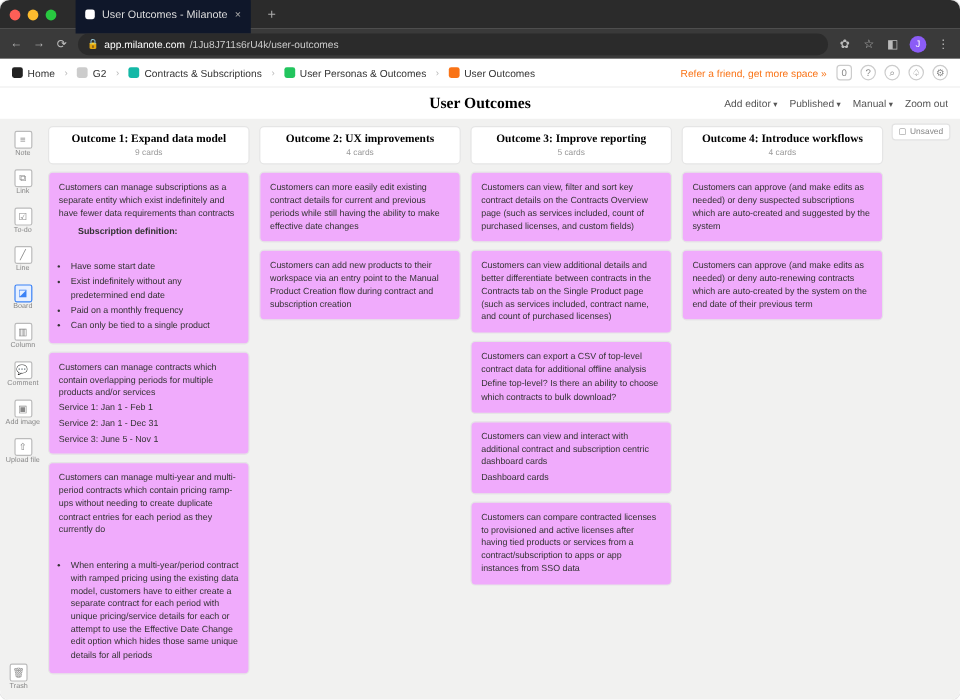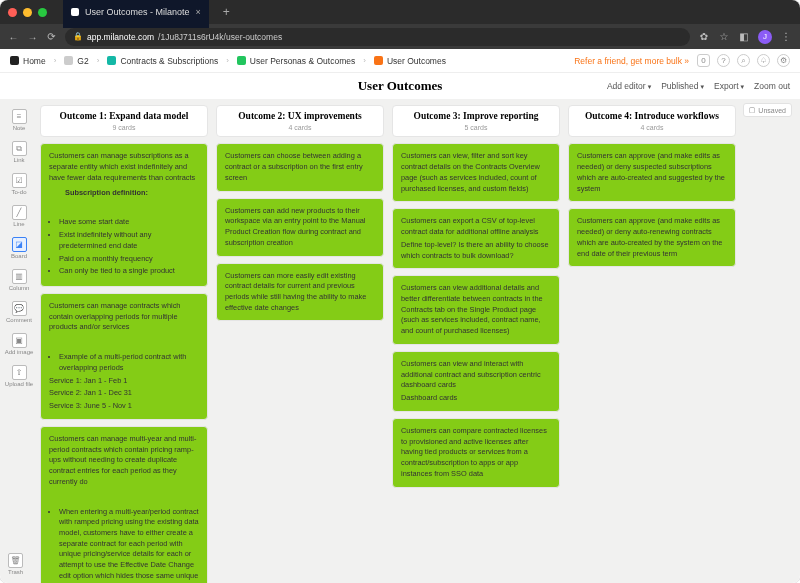--- a/index.html
+++ b/index.html
@@ -42,21 +42,21 @@
   .tool-icon{width:15px;height:15px;border:1px solid #bbb;border-radius:2px;background:#fff;display:flex;align-items:center;justify-content:center;font-size:8px;color:#888;}
   .tool.active .tool-icon{border-color:#3b82f6;background:#e7f0ff;color:#3b82f6;}
   .tool-label{font-size:6px;color:#888;}
   .trash{position:absolute;left:8px;bottom:8px;display:flex;flex-direction:column;align-items:center;gap:1px;}
   .unsaved{position:absolute;top:4px;right:8px;background:#fff;border:1px solid #e2e2e2;border-radius:3px;font-size:7px;padding:2px 5px;color:#888;display:flex;align-items:center;gap:3px;}
   .board{flex:1;padding:6px 6px 0 2px;display:flex;gap:8px;overflow:hidden;}
   .column{width:168px;flex-shrink:0;display:flex;flex-direction:column;gap:6px;}
   .col-head{background:#fff;border:1px solid #e5e5e5;border-radius:4px;padding:5px 7px;text-align:center;}
   .col-title{font-family:Georgia,serif;font-weight:700;font-size:9.5px;line-height:1.2;text-align:center;}
   .col-count{font-size:7px;color:#999;margin-top:2px;}
-  .card{background:#84cc16;border:1px solid #e5e5e5;border-radius:4px;padding:7px 8px;font-size:7.4px;line-height:1.45;color:#333;}
+  .card{background:#f0abfc;border:1px solid #e5e5e5;border-radius:4px;padding:7px 8px;font-size:7.4px;line-height:1.45;color:#333;}
   .card b{font-weight:700;}
   .card ul{padding-left:10px;margin-top:19px;}
   .card li{margin-bottom:2px;}
   .sub{margin-top:4px;margin-left:16px;}
   .subline{margin-top:2px;}
 </style>
 </head>
 <body>
 
 <div class="browser">
@@ -109,38 +109,38 @@
       <div class="bc-item">
           <span class="sq green2"></span>
           <span>User Personas &amp; Outcomes</span>
         </div>
       <span class="chev">›</span>
       <div class="bc-item">
           <span class="sq orange"></span>
           <span>User Outcomes</span>
         </div>
       <div class="bc-spacer"></div>
-      <div class="refer">Refer a friend, get more bulk »</div>
+      <div class="refer">Refer a friend, get more space »</div>
       <div class="top-icons">
         <div class="top-icon">
             <span>0</span>
           </div>
         <div class="top-icon round">?</div>
         <div class="top-icon round">⌕</div>
         <div class="top-icon round">♤</div>
         <div class="top-icon round">⚙</div>
       </div>
     </div>
 
     <div class="headerbar">
       <div class="page-title">User Outcomes</div>
       <div class="hb-right">
         <span><span>Add editor</span><span class="caret">▾</span></span>
         <span><span>Published</span><span class="caret">▾</span></span>
-        <span><span>Export</span><span class="caret">▾</span></span>
+        <span><span>Manual</span><span class="caret">▾</span></span>
         <span>Zoom out</span>
       </div>
     </div>
 
     <div class="canvas">
       <div class="left-tools">
         <div class="tool">
             <div class="tool-icon">≡</div>
             <div class="tool-label">Note</div>
           </div>
@@ -199,65 +199,59 @@
               <div class="sub"><b>Subscription definition:</b></div>
               <ul>
                 <li>Have some start date</li>
                 <li>Exist indefinitely without any predetermined end date</li>
                 <li>Paid on a monthly frequency</li>
                 <li>Can only be tied to a single product</li>
               </ul>
             </div>
             <div class="card">
               <div>Customers can manage contracts which contain overlapping periods for multiple products and/or services</div>
-              <ul>
-                <li>Example of a multi-period contract with overlapping periods</li>
-              </ul>
               <div class="subline">Service 1: Jan 1 - Feb 1</div>
               <div class="subline">Service 2: Jan 1 - Dec 31</div>
               <div class="subline">Service 3: June 5 - Nov 1</div>
             </div>
             <div class="card">
               <div>Customers can manage multi-year and multi-period contracts which contain pricing ramp-ups without needing to create duplicate contract entries for each period as they currently do</div>
               <ul>
                 <li>When entering a multi-year/period contract with ramped pricing using the existing data model, customers have to either create a separate contract for each period with unique pricing/service details for each or attempt to use the Effective Date Change edit option which hides those same unique details for all periods</li>
               </ul>
             </div>
           </div>
           <div class="column">
             <div class="col-head">
               <div class="col-title">Outcome 2: UX improvements</div>
               <div class="col-count">4 cards</div>
             </div>
             <div class="card">
-              <div>Customers can choose between adding a contract or a subscription on the first entry screen</div>
+              <div>Customers can more easily edit existing contract details for current and previous periods while still having the ability to make effective date changes</div>
             </div>
             <div class="card">
               <div>Customers can add new products to their workspace via an entry point to the Manual Product Creation flow during contract and subscription creation</div>
-            </div>
-            <div class="card">
-              <div>Customers can more easily edit existing contract details for current and previous periods while still having the ability to make effective date changes</div>
             </div>
           </div>
           <div class="column">
             <div class="col-head">
               <div class="col-title">Outcome 3: Improve reporting</div>
               <div class="col-count">5 cards</div>
             </div>
             <div class="card">
               <div>Customers can view, filter and sort key contract details on the Contracts Overview page (such as services included, count of purchased licenses, and custom fields)</div>
             </div>
             <div class="card">
+              <div>Customers can view additional details and better differentiate between contracts in the Contracts tab on the Single Product page (such as services included, contract name, and count of purchased licenses)</div>
+            </div>
+            <div class="card">
               <div>Customers can export a CSV of top-level contract data for additional offline analysis</div>
               <div class="subline">Define top-level? Is there an ability to choose which contracts to bulk download?</div>
             </div>
             <div class="card">
-              <div>Customers can view additional details and better differentiate between contracts in the Contracts tab on the Single Product page (such as services included, contract name, and count of purchased licenses)</div>
-            </div>
-            <div class="card">
               <div>Customers can view and interact with additional contract and subscription centric dashboard cards</div>
               <div class="subline">Dashboard cards</div>
             </div>
             <div class="card">
               <div>Customers can compare contracted licenses to provisioned and active licenses after having tied products or services from a contract/subscription to apps or app instances from SSO data</div>
             </div>
           </div>
           <div class="column">
             <div class="col-head">
               <div class="col-title">Outcome 4: Introduce workflows</div>

